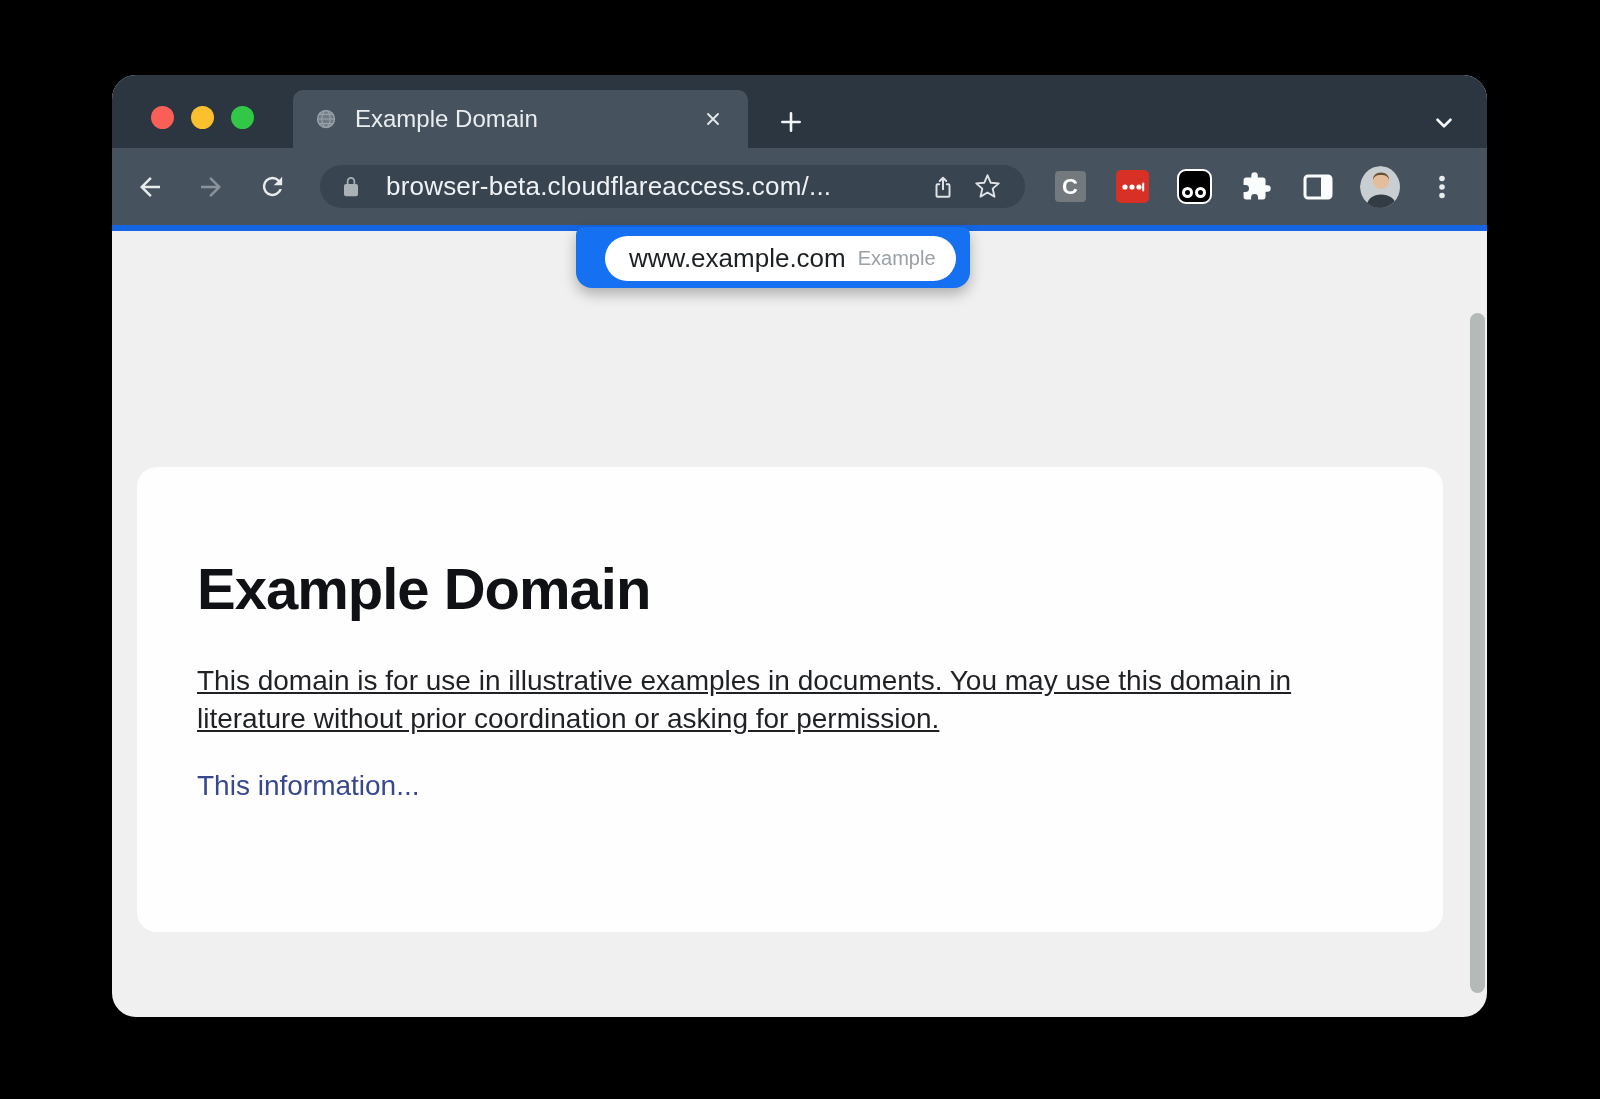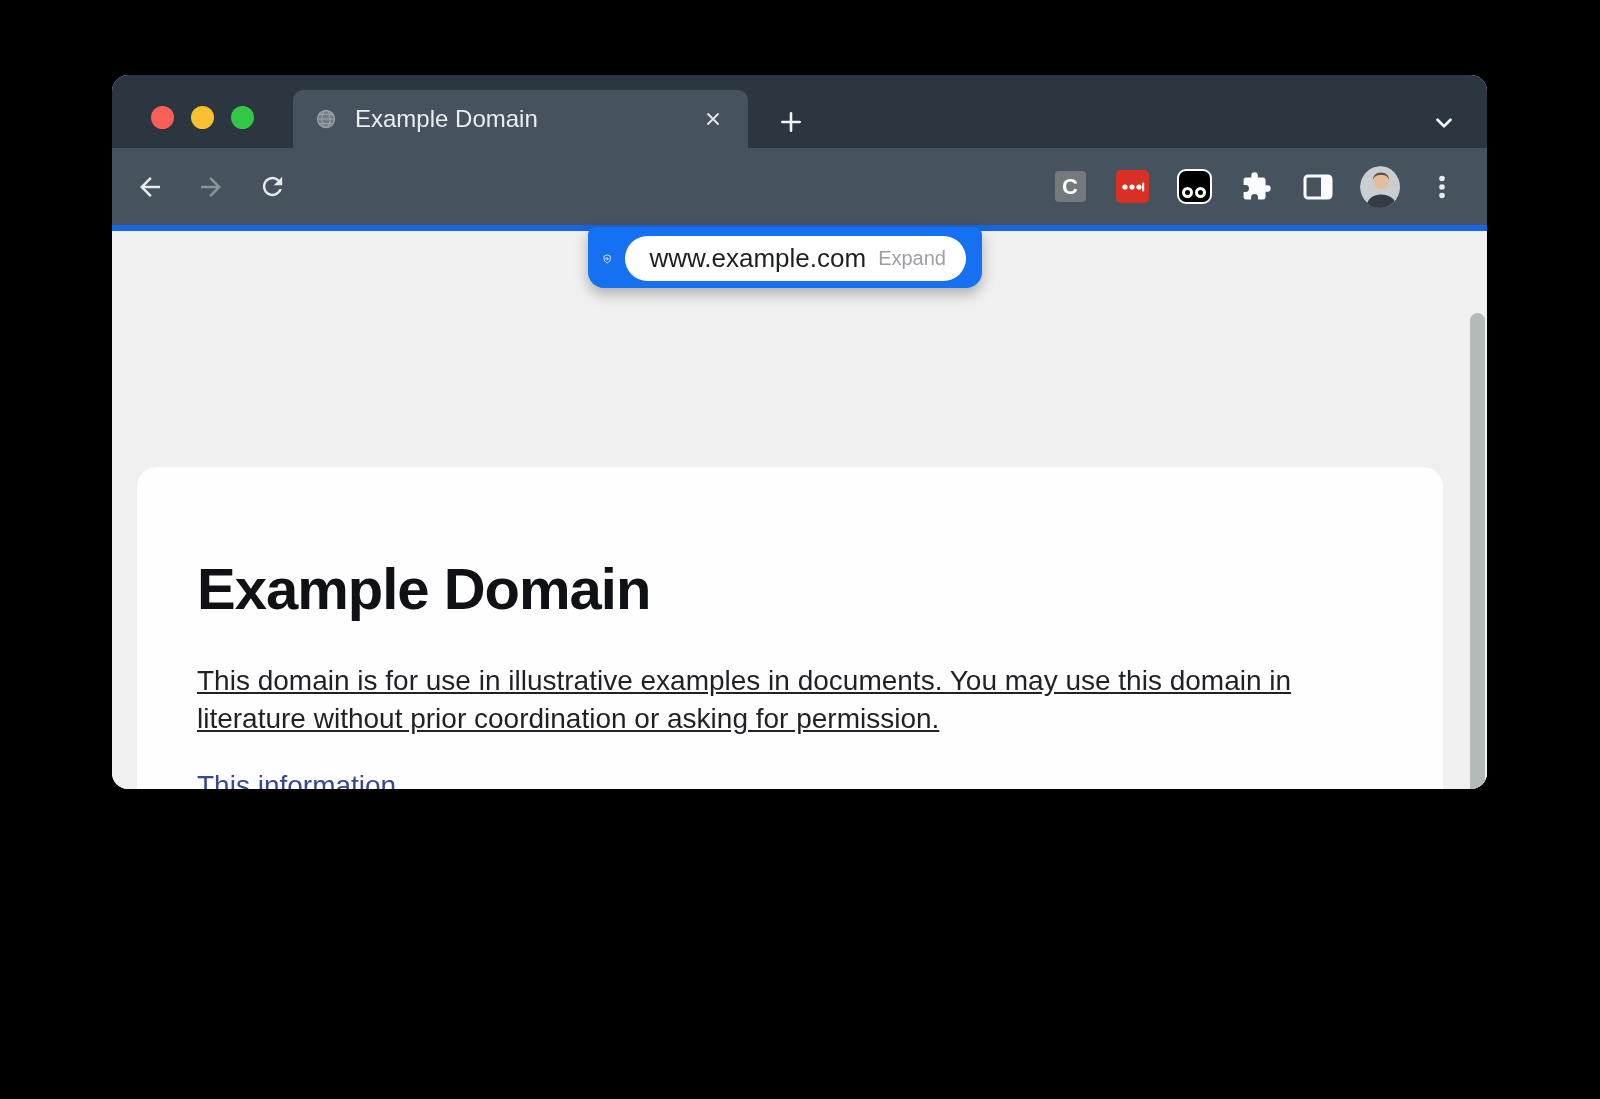--- a/index.html
+++ b/index.html
@@ -1,20 +1,20 @@
 <!DOCTYPE html>
 <html><head>
 <meta charset="utf-8">
 <style>
   * { box-sizing: border-box; margin: 0; padding: 0; }
   html, body { width: 1600px; height: 1099px; background: #000; overflow: hidden;
     font-family: "Liberation Sans", sans-serif; }
 
-  .window { position: absolute; left: 112px; top: 75px; width: 1375px; height: 714px;
-    border-radius: 16px; overflow: hidden; background: #f0f0f1; }
+  .window { position: absolute; left: 112px; top: 75px; width: 1375px; height: 942px;
+    border-radius: 24px; overflow: hidden; background: #f0f0f1; }
 
   
   .tabbar { position: relative; height: 73px; background: #2b3640; }
   .traffic { position: absolute; top: 31px; left: 39px; display: flex; gap: 17px; }
   .light { width: 23px; height: 23px; border-radius: 50%; }
   .light.red { background: #f95f56; }
   .light.yellow { background: #fbc02e; }
   .light.green { background: #32c747; }
 
   .tab { position: absolute; left: 181px; top: 15px; width: 455px; height: 58px;
@@ -55,21 +55,21 @@
     gap: 2px; padding-bottom: 4px; }
   .ring { width: 11px; height: 11px; border: 3px solid #fff; border-radius: 50%; }
   .avatar { width: 42px; height: 42px; border-radius: 50%; overflow: hidden; }
 
   
   .loading-line { height: 6px; background: #1565e4; }
 
   
   .page { position: relative; height: 717px; background: #f0f0f1; }
 
-  .isolation-pill { position: absolute; left: 476px; top: -4px; width: 394px; height: 61px;
+  .isolation-pill { position: absolute; left: 464px; top: -4px; width: 394px; height: 61px;
     background: #1670f2; border-radius: 8px 8px 16px 16px; display: flex; align-items: center;
     padding: 2px 16px 0 15px; box-shadow: 0 6px 14px rgba(0,0,0,0.28); }
   .pill-inner { margin-left: 14px; flex: 1 1 auto; height: 45px; background: #fff;
     border-radius: 23px; display: flex; align-items: center; padding: 0 20px 0 24px; }
   .pill-domain { font-size: 26px; color: #1d2023; flex: 1 1 auto; }
   .pill-action { font-size: 20px; color: #9aa0a6; margin-left: 12px; }
 
   .card { position: absolute; left: 25px; top: 236px; width: 1306px; height: 465px;
     background: #fefefe; border-radius: 20px; padding: 88px 80px 0 60px; }
   .card h1 { font-size: 58px; font-weight: 700; color: #101114; letter-spacing: -1px; }
@@ -131,20 +131,37 @@
       <svg width="30" height="30" viewBox="0 0 24 24">
           <path d="M4 13h12.2l-5.6 5.6L12 20l8-8-8-8-1.4 1.4 5.6 5.6H4z" fill="#8a939c"></path>
         </svg>
     </div>
     <div class="nav-btn">
       <svg width="29" height="29" viewBox="0 0 24 24">
           <path d="M17.65 6.35A7.95 7.95 0 0 0 12 4a8 8 0 1 0 7.73 10h-2.08A6 6 0 1 1 12 6c1.66 0 3.14.69 4.22 1.78L13 11h7V4z" fill="#e8ecef"></path>
         </svg>
     </div>
 
+    <div class="addressbar">
+      <svg class="lock" width="24" height="24" viewBox="0 0 24 24">
+        <path d="M12 2a4.2 4.2 0 0 0-4.2 4.2V9H7a2 2 0 0 0-2 2v8.2a2 2 0 0 0 2 2h10a2 2 0 0 0 2-2V11a2 2 0 0 0-2-2h-.8V6.2A4.2 4.2 0 0 0 12 2zm-2.5 7V6.2a2.5 2.5 0 0 1 5 0V9z" fill="#aab2b8"></path>
+      </svg>
+      <span class="url-text">browser-beta.cloudflareaccess.com/...</span>
+      <span class="omni-btn">
+        <svg width="26" height="26" viewBox="0 0 24 24" fill="none" stroke="#dfe3e6" stroke-width="1.8" stroke-linecap="round" stroke-linejoin="round">
+          <path d="M9 6.5L12 3.5l3 3M12 3.5V14"></path>
+            <path d="M8.5 9.5H7a1 1 0 0 0-1 1V20a1 1 0 0 0 1 1h10a1 1 0 0 0 1-1v-9.5a1 1 0 0 0-1-1h-1.5"></path>
+        </svg>
+      </span>
+      <span class="omni-btn">
+        <svg width="27" height="27" viewBox="0 0 24 24">
+            <path d="M12 17.3l6.2 3.7-1.6-7.1 5.4-4.7-7.2-.6L12 2 9.2 8.6l-7.2.6 5.4 4.7-1.6 7.1z" fill="none" stroke="#dfe3e6" stroke-width="1.7" stroke-linejoin="round"></path>
+          </svg>
+      </span>
+    </div>
 
     <div class="ext-group">
       <div class="ext-slot">
         <div class="chip-c">C</div>
       </div>
       <div class="ext-slot">
         <div class="chip-red">
           <svg width="26" height="26" viewBox="0 0 26 26">
             <circle cx="6" cy="13" r="2.6" fill="#fff"></circle>
               <circle cx="13" cy="13" r="2.6" fill="#fff"></circle>
@@ -194,21 +211,21 @@
 
   <div class="page">
 
     <div class="isolation-pill">
       <svg width="28" height="30" viewBox="0 0 24 26">
         <path d="M12 1.5l9 3.4v7c0 5.6-3.8 10.5-9 12.4-5.2-1.9-9-6.8-9-12.4v-7z" fill="none" stroke="#fff" stroke-width="2.2" stroke-linejoin="round"></path>
         <path d="M6.5 12.5h8M11 8.5l4 4-4 4" fill="none" stroke="#fff" stroke-width="2.2" stroke-linecap="round" stroke-linejoin="round"></path>
       </svg>
       <div class="pill-inner">
         <span class="pill-domain">www.example.com</span>
-        <span class="pill-action">Expand</span>
+        <span class="pill-action">Example</span>
       </div>
     </div>
 
     <div class="card">
       <h1>Example Domain</h1>
       <p>This domain is for use in illustrative examples in documents. You may use this domain in literature without prior coordination or asking for permission.</p>
       <a href="#">This information...</a>
     </div>
 
     <div class="scroll-thumb"></div>

